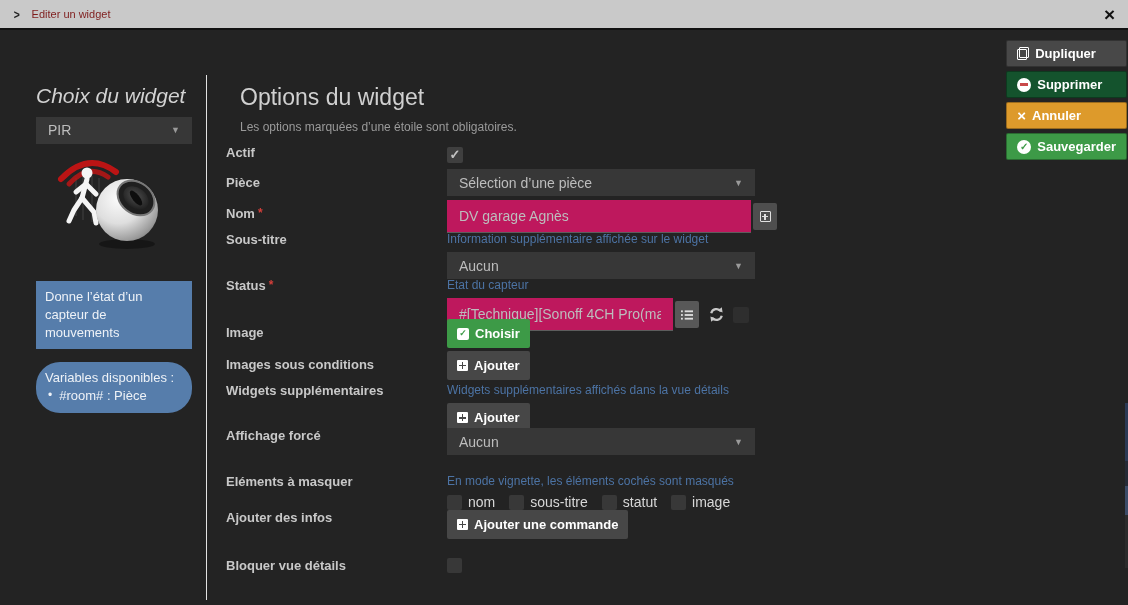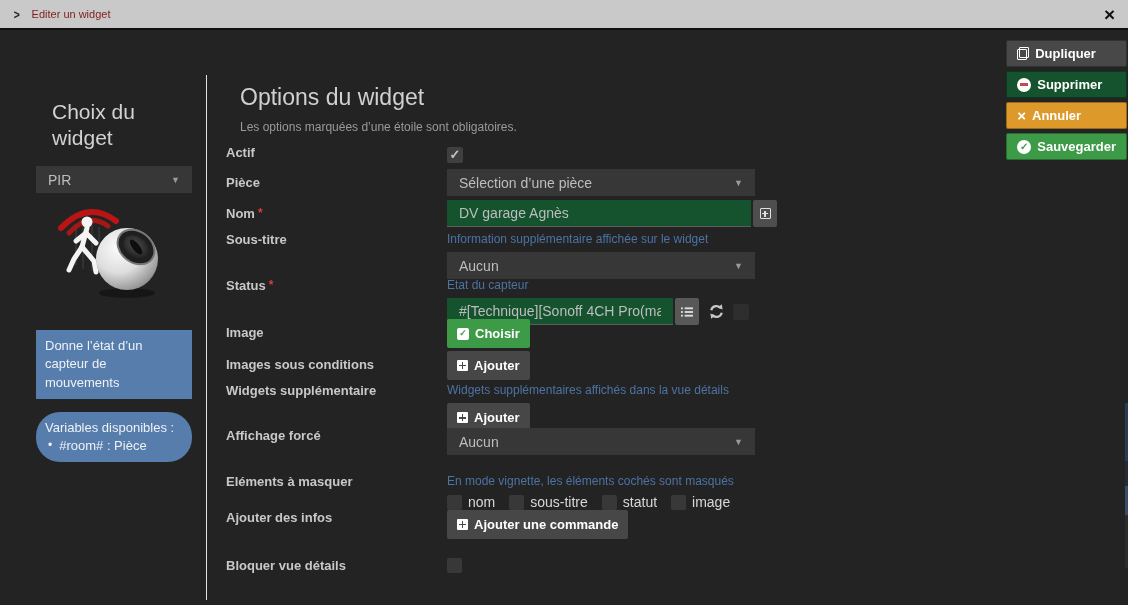--- a/index.html
+++ b/index.html
@@ -38,21 +38,21 @@
   .ic-copy::before, .ic-copy::after { content:''; position:absolute; border:1.4px solid #fff; border-radius:1px; width:8px; height:9px; }
   .ic-copy::before { left:0; bottom:0; background:#484848; }
   .ic-copy::after  { right:0; top:0; }
   .ic-circle { width:14px; height:14px; border-radius:50%; background:#fff; display:inline-flex; align-items:center; justify-content:center; }
   .ic-minus-bar { width:8px; height:2.5px; background:#c9494a; display:block; }
   .ic-check-g { color:#3d9a47; font-size:10px; font-weight:bold; line-height:1; }
   .ic-x { font-size:15px; font-weight:bold; line-height:1; }
 
   
   .sidebar { position:absolute; left:36px; top:83px; width:156px; }
-  .sidebar h2 { font-size:21px; font-weight:normal; color:#d2d2d2; margin:16px; line-height:1.22; }
+  .sidebar h2 { font-size:21px; font-weight:normal; color:#d2d2d2; margin:0; line-height:1.22;font-style:italic; }
   .select {
     display:flex; justify-content:space-between; align-items:center;
     background:#373737; height:27px; padding:0 12px;
     color:#bdbdbd; font-size:14px; cursor:pointer;
   }
   .caret { font-size:9px; color:#9a9a9a; }
   .widget-select { margin-top:8px; width:156px; }
   .widget-preview { margin-top:2px; width:152px; height:114px; }
   .info-box {
     background:#567dab; color:#eef2f7; font-size:13px; line-height:1.4;
@@ -72,22 +72,22 @@
 
   .row { position:absolute; left:226px; display:flex; width:660px; }
   .lbl { width:221px; flex-shrink:0; color:#c8c8c8; font-weight:bold; font-size:13px; }
   .lbl .req { color:#d43f3a; margin-left:3px; font-size:12px; vertical-align:top; }
   .lbl.vcenter { padding-top:6px; }
   .ctrl { flex:1; }
   .helper { color:#4c73a4; font-size:12px; margin-bottom:6px; line-height:1.2; }
 
   .field-select { width:308px; }
   .input {
-    background:#14532d; border:none; border-bottom:1px solid #5d5d5d;
-    color:#bdbdbd; font-size:14px; height:27px; padding:0 12px;
+    background:#be185d; border:none; border-bottom:1px solid #5d5d5d;
+    color:#bdbdbd; font-size:14px; height:33px; padding:0 12px;
     font-family:"Liberation Sans", sans-serif; outline:none;
   }
   .input-nom { width:304px; }
   .input-status { width:226px; }
 
   .input-group { display:flex; align-items:center; }
   .plus-btn {
     width:24px; height:27px; background:#4e4e4e; margin-left:2px;
     display:flex; align-items:center; justify-content:center;
     border-radius:2px; cursor:pointer; border:none;
@@ -330,21 +330,21 @@
     <div class="lbl vcenter"><span>Images sous conditions</span></div>
     <div class="ctrl">
       <button class="btn-gray">
         <span class="plus-white"></span>
         <span>Ajouter</span>
       </button>
     </div>
   </div>
 
   <div class="row" style="top:383px">
-    <div class="lbl"><span>Widgets supplémentaire</span></div>
+    <div class="lbl"><span>Widgets supplémentaires</span></div>
     <div class="ctrl">
       <div class="helper">Widgets supplémentaires affichés dans la vue détails</div>
       <button class="btn-gray">
         <span class="plus-white"></span>
         <span>Ajouter</span>
       </button>
     </div>
   </div>
 
   <div class="row" style="top:428px">

